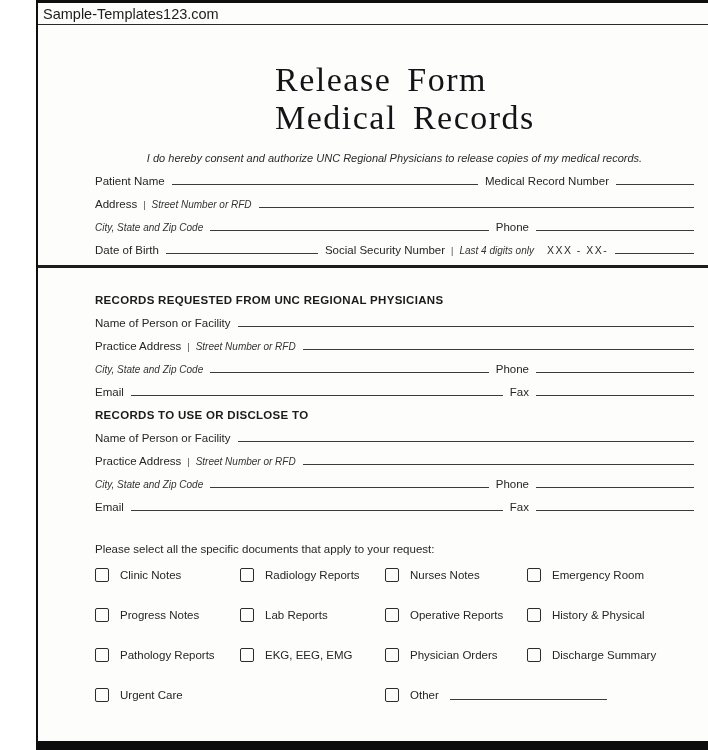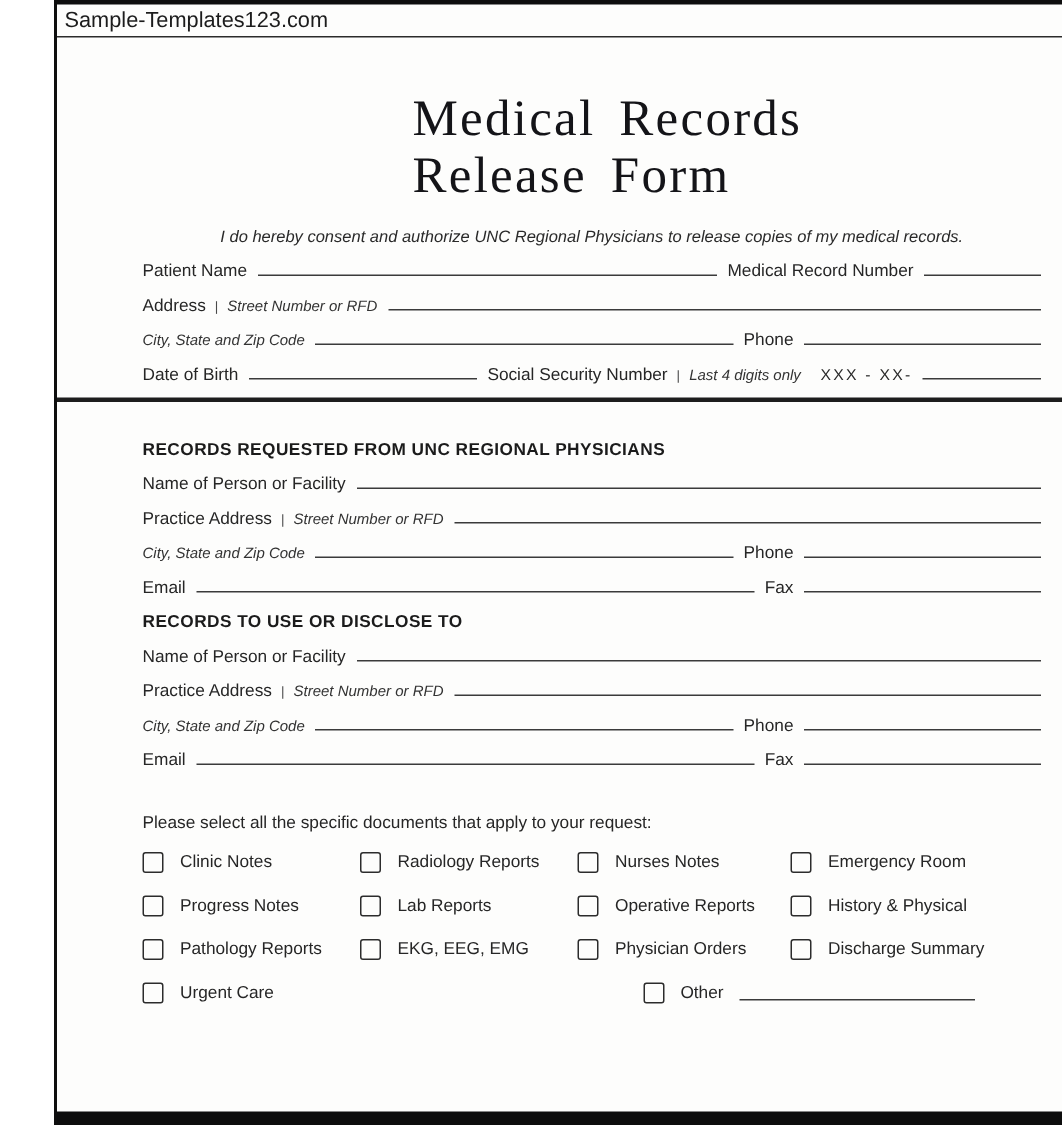--- a/index.html
+++ b/index.html
@@ -75,32 +75,32 @@
     font-weight:bold;
     letter-spacing:0.3px;
     color:#1b1b1b;
     margin-top:11px;
   }
   .mt-lg { margin-top:26px; }
   .prompt { font-size:11.5px; margin-top:30px; color:#262626; }
   .docs {
     display:grid;
     grid-template-columns:145px 145px 142px 1fr;
-    row-gap:15px;
+    row-gap:26px;
     margin-top:13px;
   }
   .doc { display:flex; align-items:center; gap:11px; font-size:11.5px; }
   .box {
     width:12px; height:12px;
     border:1.5px solid #2c2c2c;
     border-radius:2px;
     background:#fdfdfc;
     flex:0 0 auto;
   }
-  .doc-other { grid-column:3 / 5;justify-content:center; }
+  .doc-other { grid-column:3 / 5; }
   .other-line {
     width:157px;
     height:3px;
     border-bottom:1.2px solid #3b3b3b;
     align-self:flex-end;
     margin-bottom:2px;
   }
 </style>
 </head>
 <body>
@@ -108,22 +108,22 @@
 <div class="page">
 
   <div class="site-header">
     <span>Sample-Templates123.com</span>
   </div>
 
   <div class="right-edge"></div>
 
   <div class="content">
     <div class="title">
+      <div>Release Form</div>
       <div>Medical Records</div>
-      <div>Release Form</div>
     </div>
 
     <p class="consent">I do hereby consent and authorize UNC Regional Physicians to release copies of my medical records.</p>
 
     <div class="frow">
       <span class="lbl">Patient Name</span>
       <span class="line"></span>
       <span class="lbl">Medical Record Number</span>
       <span class="line w78"></span>
     </div>

